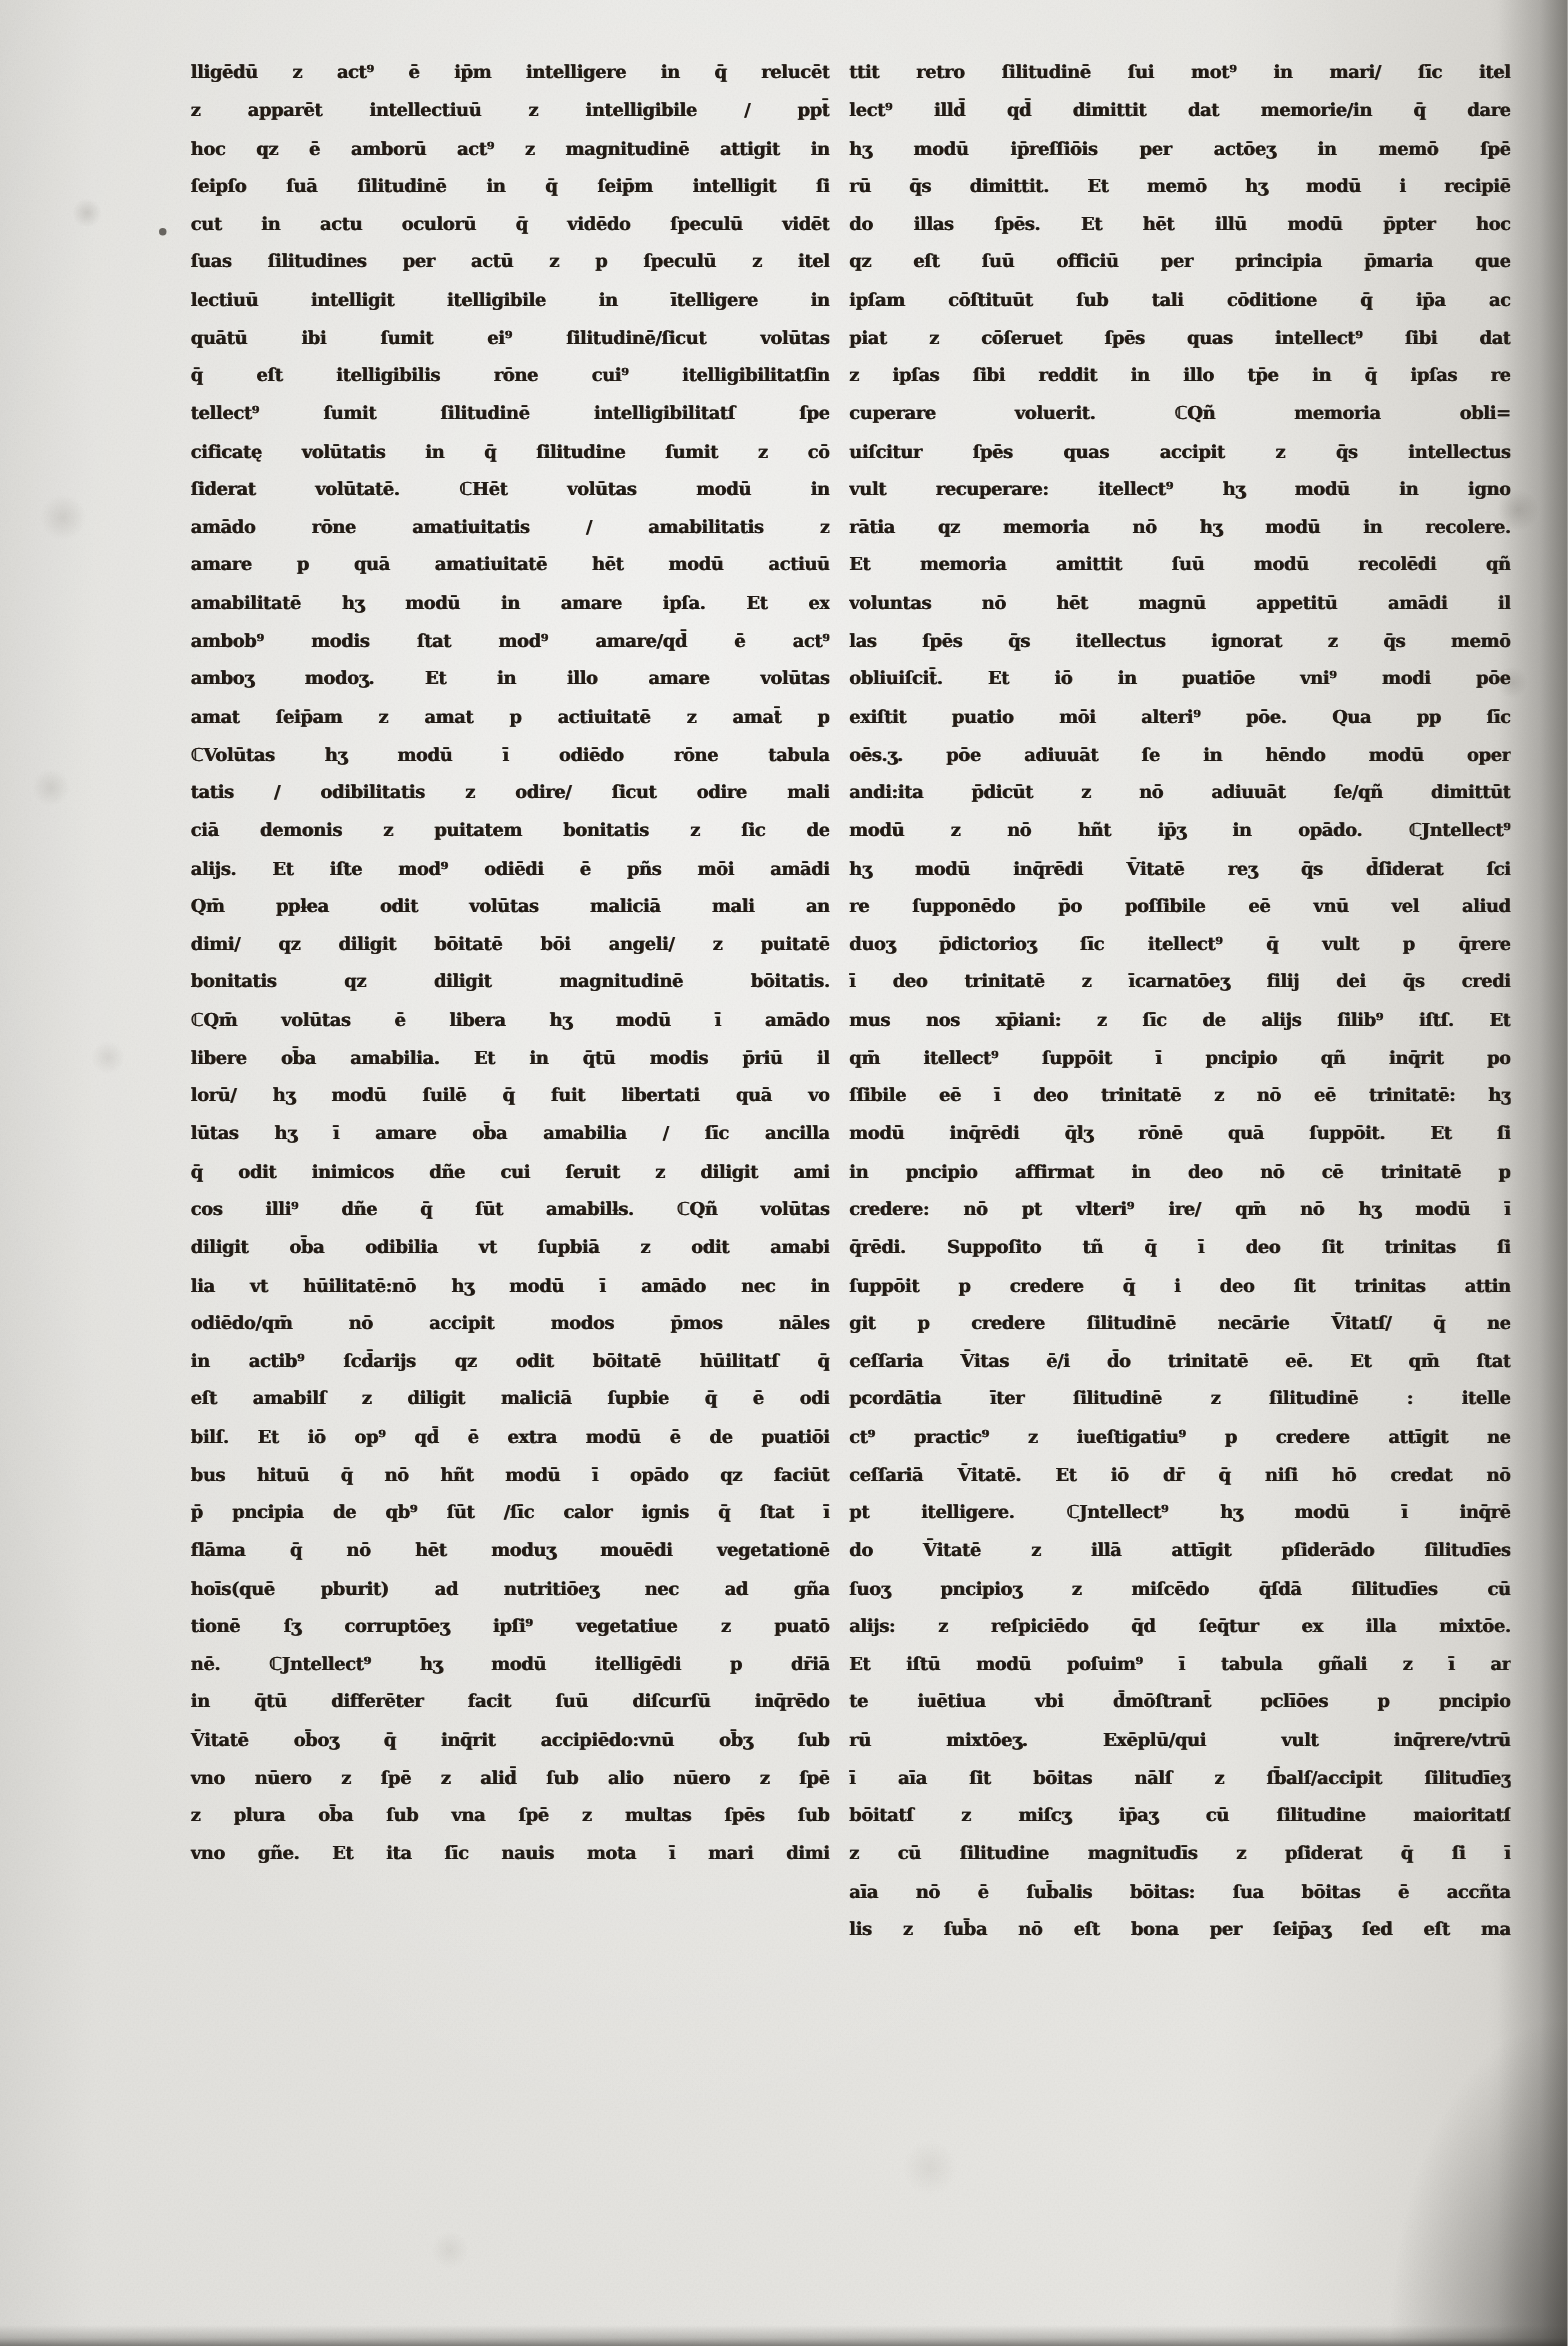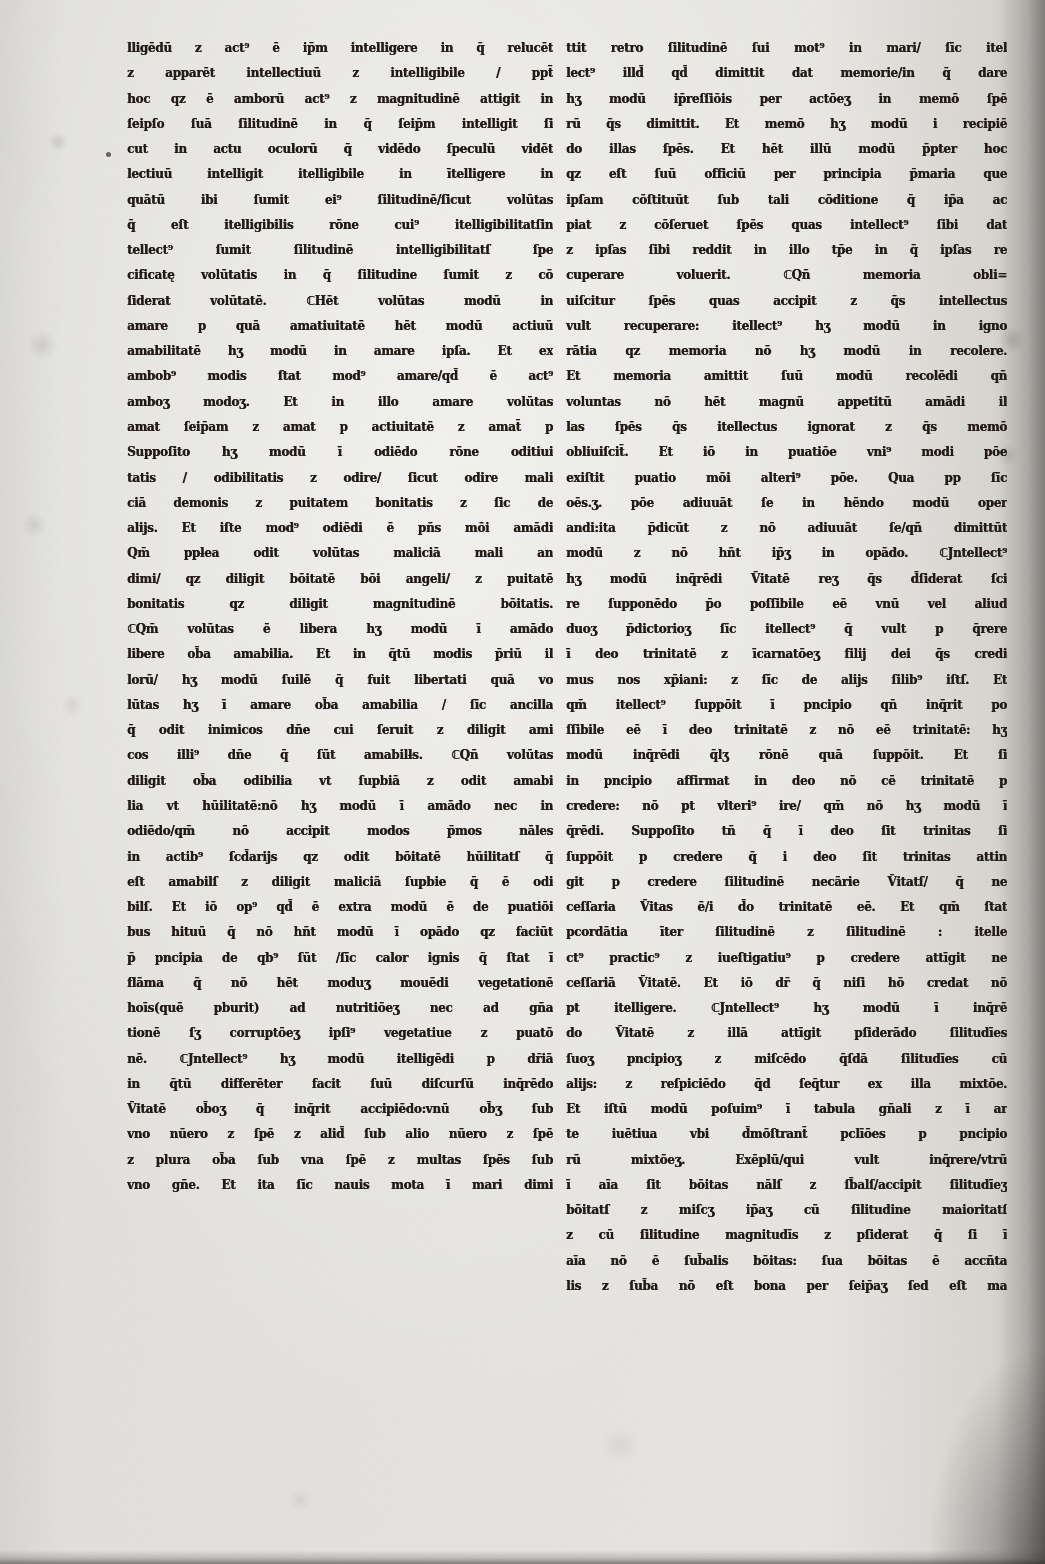--- a/index.html
+++ b/index.html
@@ -79,32 +79,34 @@
 
   <div class="stains"></div>
   <div class="print-dot"></div>
 
   <div class="col col-left">
       <div class="line">lligēdū z act⁹ ē ip̄m intelligere in q̄ relucēt</div>
       <div class="line">z apparēt intellectiuū z intelligibile / ppt̄</div>
       <div class="line">hoc qz ē amborū act⁹ z magnitudinē attigit in</div>
       <div class="line">ſeipſo ſuā ſilitudinē in q̄ ſeip̄m intelligit ſi</div>
       <div class="line">cut in actu oculorū q̄ vidēdo ſpeculū vidēt</div>
+      <div class="line">ſuas ſilitudines per actū z p ſpeculū z itel</div>
       <div class="line">lectiuū intelligit itelligibile in ītelligere in</div>
       <div class="line">quātū ibi ſumit ei⁹ ſilitudinē/ſicut volūtas</div>
       <div class="line">q̄ eſt itelligibilis rōne cui⁹ itelligibilitatſin</div>
       <div class="line">tellect⁹ ſumit ſilitudinē intelligibilitatſ ſpe</div>
       <div class="line">cificatę volūtatis in q̄ ſilitudine ſumit z cō</div>
       <div class="line">ſiderat volūtatē. ℂHēt volūtas modū in</div>
+      <div class="line">amādo rōne amatiuitatis / amabilitatis z</div>
       <div class="line">amare p quā amatiuitatē hēt modū actiuū</div>
       <div class="line">amabilitatē hʒ modū in amare ipſa. Et ex</div>
       <div class="line">ambob⁹ modis ſtat mod⁹ amare/qd̄ ē act⁹</div>
       <div class="line">amboʒ modoʒ. Et in illo amare volūtas</div>
       <div class="line">amat ſeip̄am z amat p actiuitatē z amat̄ p</div>
-      <div class="line">Suppoſito hʒ modū ī odiēdo rōne oditiui</div>
+      <div class="line">ℂVolūtas hʒ modū ī odiēdo rōne tabula</div>
       <div class="line">tatis / odibilitatis z odire/ ſicut odire mali</div>
       <div class="line">ciā demonis z puitatem bonitatis z ſic de</div>
       <div class="line">alijs. Et iſte mod⁹ odiēdi ē pñs mōi amādi</div>
       <div class="line">Qm̄ ppƚea odit volūtas maliciā mali an</div>
       <div class="line">dimi/ qz diligit bōitatē bōi angeli/ z puitatē</div>
       <div class="line">bonitatis qz diligit magnitudinē bōitatis.</div>
       <div class="line">ℂQm̄ volūtas ē libera hʒ modū ī amādo</div>
       <div class="line">libere ob̄a amabilia. Et in q̄tū modis p̄riū il</div>
       <div class="line">lorū/ hʒ modū ſuilē q̄ fuit libertati quā vo</div>
       <div class="line">lūtas hʒ ī amare ob̄a amabilia / ſīc ancilla</div>

